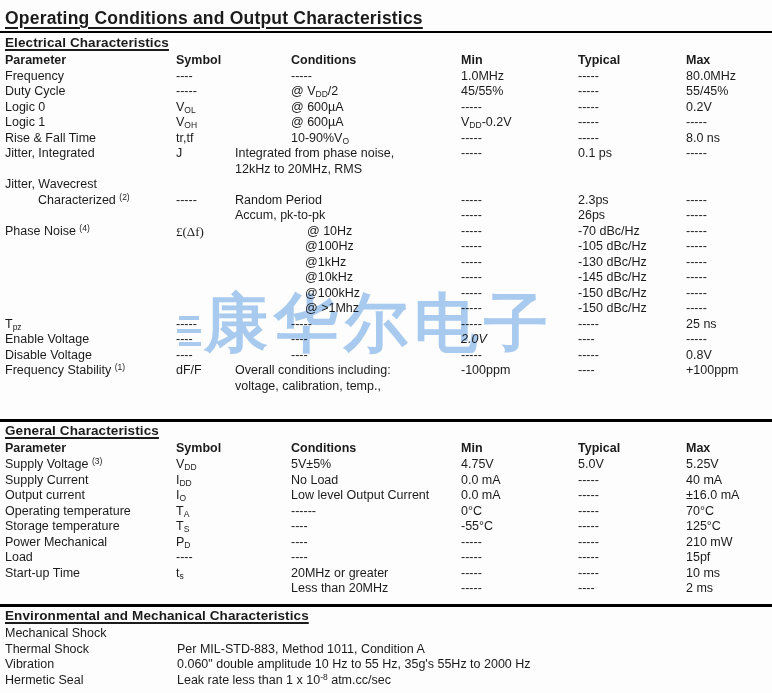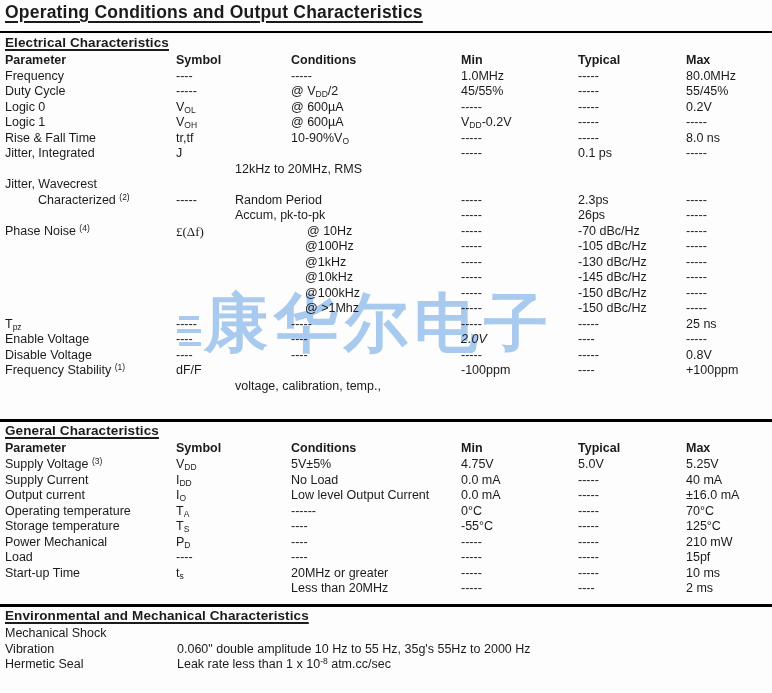--- a/index.html
+++ b/index.html
@@ -4,21 +4,21 @@
 <style>
   html,body{margin:0;padding:0;}
   body{
     width:772px;height:693px;background:#fdfdfd;
     font-family:"Liberation Sans","DejaVu Sans",sans-serif;
     color:#1b1b1b;overflow:hidden;
   }
   #page{position:relative;width:772px;height:693px;}
   .abs{position:absolute;left:0;right:0;}
   .title{
-    position:absolute;top:2px;left:5px;margin:0;
+    position:absolute;top:8px;left:5px;margin:0;
     font-size:17.5px;font-weight:bold;letter-spacing:.2px;
     text-decoration:underline;text-decoration-thickness:2px;text-underline-offset:3px;
     z-index:2;
   }
   .rule{position:absolute;left:0;width:772px;background:#000;z-index:2;}
   #rule-1{top:31px;height:2px;}
   #rule-2{top:419px;height:2.5px;}
   #rule-3{top:604px;height:3px;}
   .section-heading{
     position:absolute;left:5px;margin:0;
@@ -110,20 +110,21 @@
         <span class="cell" style="left: 5px;">Rise &amp; Fall Time</span>
         <span class="cell" style="left: 176px;">tr,tf</span>
         <span class="cell" style="left: 291px;">10-90%V<sub>O</sub></span>
         <span class="cell" style="left: 461px;">-----</span>
         <span class="cell" style="left: 578px;">-----</span>
         <span class="cell" style="left: 686px;">8.0 ns</span>
       </div>
       <div class="row">
         <span class="cell" style="left: 5px;">Jitter, Integrated</span>
         <span class="cell" style="left: 176px;">J</span>
+        <span class="cell" style="left: 235px;">Integrated from phase noise,</span>
         <span class="cell" style="left: 461px;">-----</span>
         <span class="cell" style="left: 578px;">0.1 ps</span>
         <span class="cell" style="left: 686px;">-----</span>
       </div>
       <div class="row">
         <span class="cell" style="left: 235px;">12kHz to 20MHz, RMS</span>
       </div>
       <div class="row">
         <span class="cell" style="left: 5px;">Jitter, Wavecrest</span>
       </div>
@@ -199,20 +200,21 @@
         <span class="cell" style="left: 5px;">Disable Voltage</span>
         <span class="cell" style="left: 176px;">----</span>
         <span class="cell" style="left: 291px;">----</span>
         <span class="cell" style="left: 461px;">-----</span>
         <span class="cell" style="left: 578px;">-----</span>
         <span class="cell" style="left: 686px;">0.8V</span>
       </div>
       <div class="row">
         <span class="cell" style="left: 5px;">Frequency Stability <sup>(1)</sup></span>
         <span class="cell" style="left: 176px;">dF/F</span>
+        <span class="cell" style="left: 235px;">Overall conditions including:</span>
         <span class="cell" style="left: 461px;">-100ppm</span>
         <span class="cell" style="left: 578px;">----</span>
         <span class="cell" style="left: 686px;">+100ppm</span>
       </div>
       <div class="row">
         <span class="cell" style="left: 235px; text-align: right;">voltage, calibration, temp.,</span>
       </div>
     </div>
 
   <div class="rule" id="rule-2"></div>
@@ -300,20 +302,24 @@
     </div>
 
   <div class="rule" id="rule-3"></div>
 
   <h2 class="section-heading" id="env-heading">Environmental and Mechanical Characteristics</h2>
   <div class="abs" id="env-rows">
       <div class="row">
         <span class="cell env-label">Mechanical Shock</span>
       </div>
       <div class="row">
+        <span class="cell env-label">Thermal Shock</span>
+        <span class="cell env-value">Per MIL-STD-883, Method 1011, Condition A</span>
+      </div>
+      <div class="row">
         <span class="cell env-label">Vibration</span>
         <span class="cell env-value">0.060" double amplitude 10 Hz to 55 Hz, 35g's 55Hz to 2000 Hz</span>
       </div>
       <div class="row">
         <span class="cell env-label">Hermetic Seal</span>
         <span class="cell env-value">Leak rate less than 1 x 10<sup>-8</sup> atm.cc/sec</span>
       </div>
     </div>
 
 </div>

